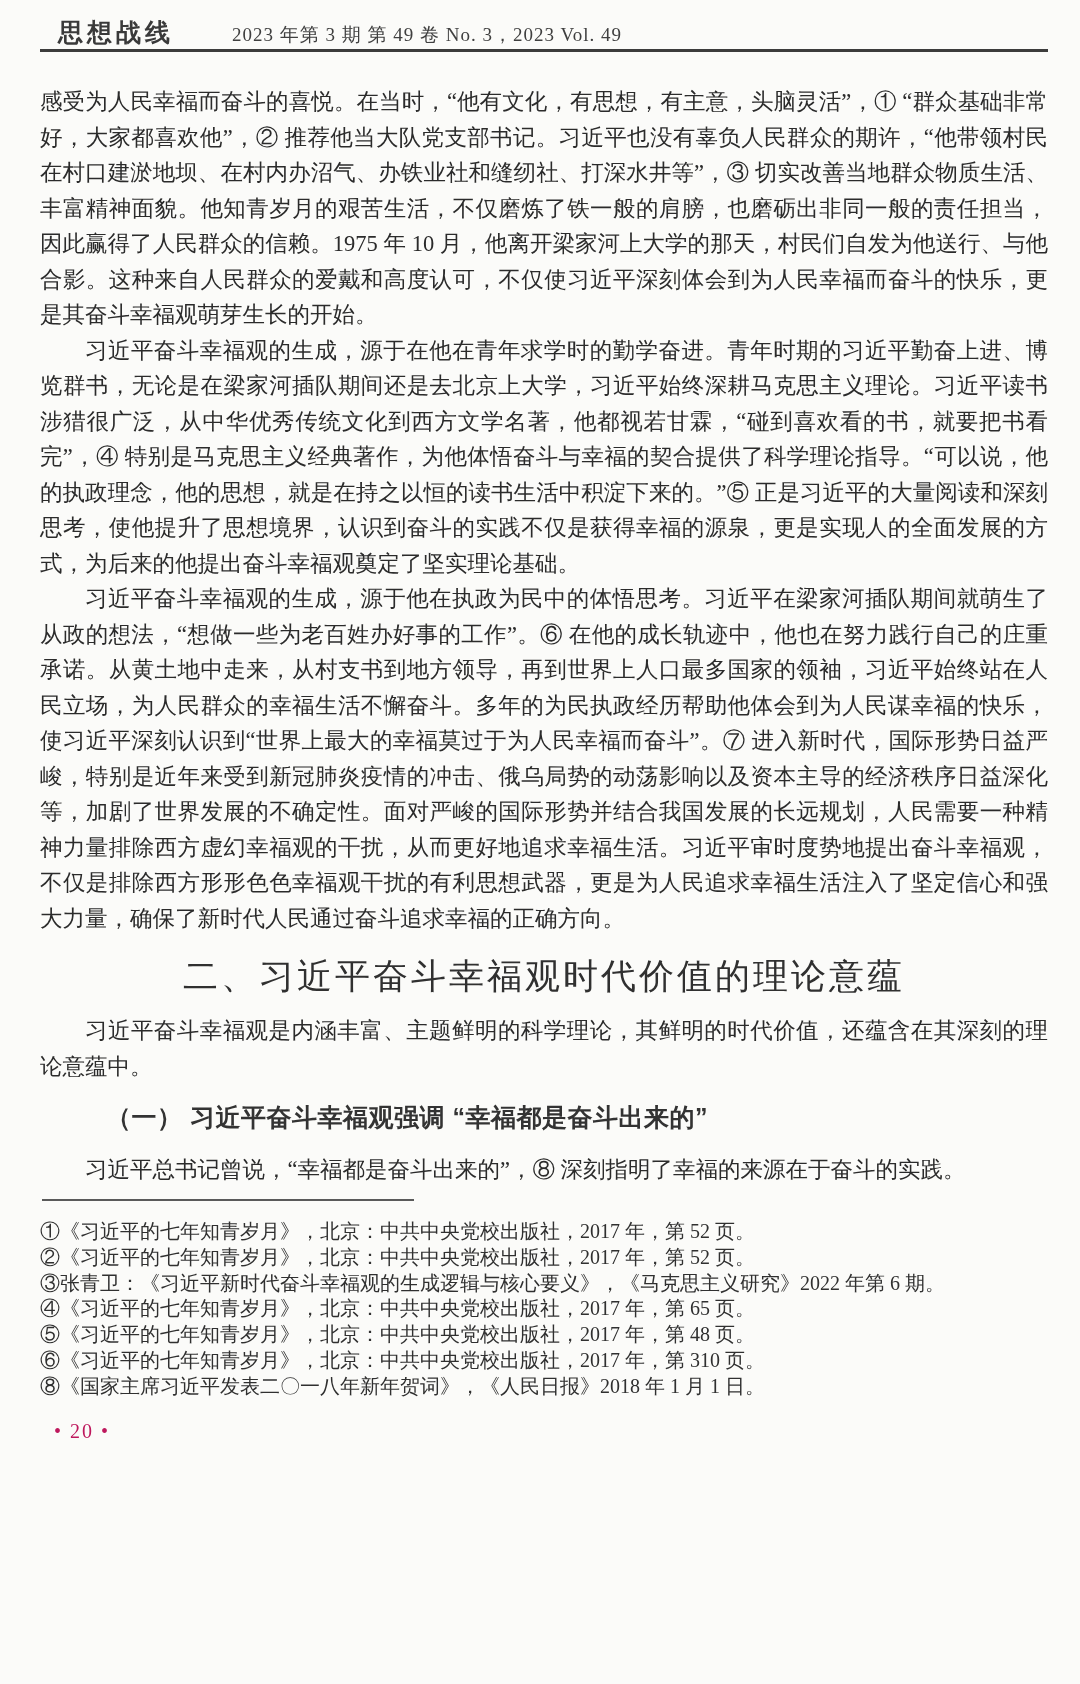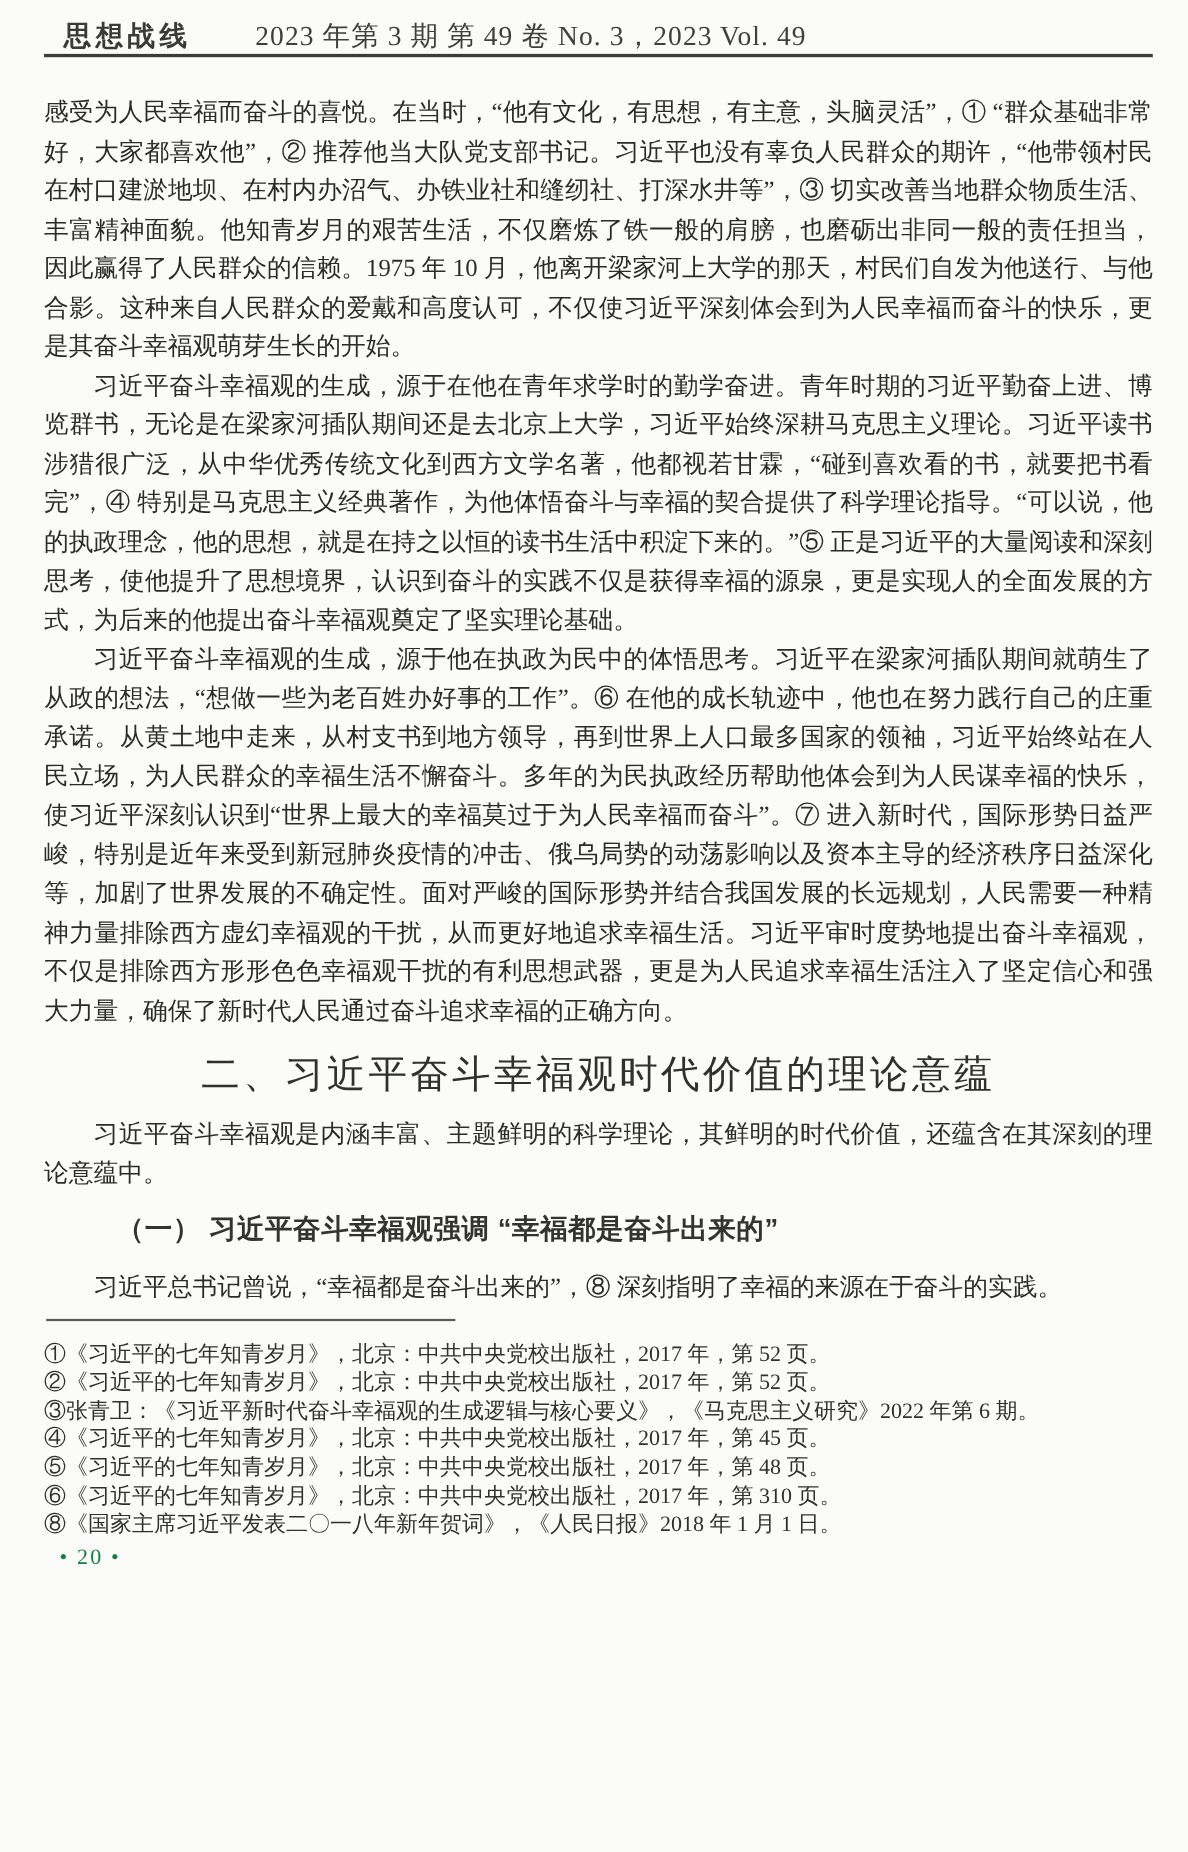--- a/index.html
+++ b/index.html
@@ -28,21 +28,21 @@
     height: 30px;
     font-family: Liberation Serif, serif;
   }
   .journal-name {
     font-size: 25px;
     font-weight: 700;
     letter-spacing: 4px;
     color: #3a3a3a;
   }
   .issue-info {
-    font-size: 25px;
+    font-size: 19px;
     letter-spacing: 1px;
     color: #3f3f3f;
   }
   .header-rule {
     height: 3px;
     background: #3c3c3c;
     margin-top: 3px;
   }
   
   .body-text {
@@ -89,25 +89,25 @@
     background: #5a5a5a;
     margin: 12px 0 18px 2px;
   }
   .footnote {
     margin: 0;
     font-size: 20px;
     line-height: 25.8px;
     color: #303030;
   }
   .page-number {
-    margin-top: 5px;
+    margin-top: 20px;
     padding-left: 14px;
     font-size: 20px;
     letter-spacing: 2px;
-    color: #15803d;
+    color: #be185d;
   }
 </style>
 </head>
 <body>
 
 <div class="page">
 
   <header class="header">
     <span class="journal-name">思想战线</span>
     <span class="issue-info">2023 年第 3 期 第 49 卷  No. 3，2023 Vol. 49</span>
@@ -127,21 +127,21 @@
     <h3 class="subsection-heading">（一） 习近平奋斗幸福观强调 “幸福都是奋斗出来的”</h3>
 
     <p class="para">习近平总书记曾说，“幸福都是奋斗出来的”，⑧ 深刻指明了幸福的来源在于奋斗的实践。</p>
   </main>
 
   <footer class="footnotes">
     <div class="footnote-rule"></div>
     <p class="footnote">①《习近平的七年知青岁月》，北京：中共中央党校出版社，2017 年，第 52 页。</p>
     <p class="footnote">②《习近平的七年知青岁月》，北京：中共中央党校出版社，2017 年，第 52 页。</p>
     <p class="footnote">③张青卫：《习近平新时代奋斗幸福观的生成逻辑与核心要义》，《马克思主义研究》2022 年第 6 期。</p>
-    <p class="footnote">④《习近平的七年知青岁月》，北京：中共中央党校出版社，2017 年，第 45 页。</p>
+    <p class="footnote">④《习近平的七年知青岁月》，北京：中共中央党校出版社，2017 年，第 65 页。</p>
     <p class="footnote">⑤《习近平的七年知青岁月》，北京：中共中央党校出版社，2017 年，第 48 页。</p>
     <p class="footnote">⑥《习近平的七年知青岁月》，北京：中共中央党校出版社，2017 年，第 310 页。</p>
     <p class="footnote">⑧《国家主席习近平发表二〇一八年新年贺词》，《人民日报》2018 年 1 月 1 日。</p>
 
     <div class="page-number">• 20 •</div>
   </footer>
 
 </div>
 
 </body></html>

